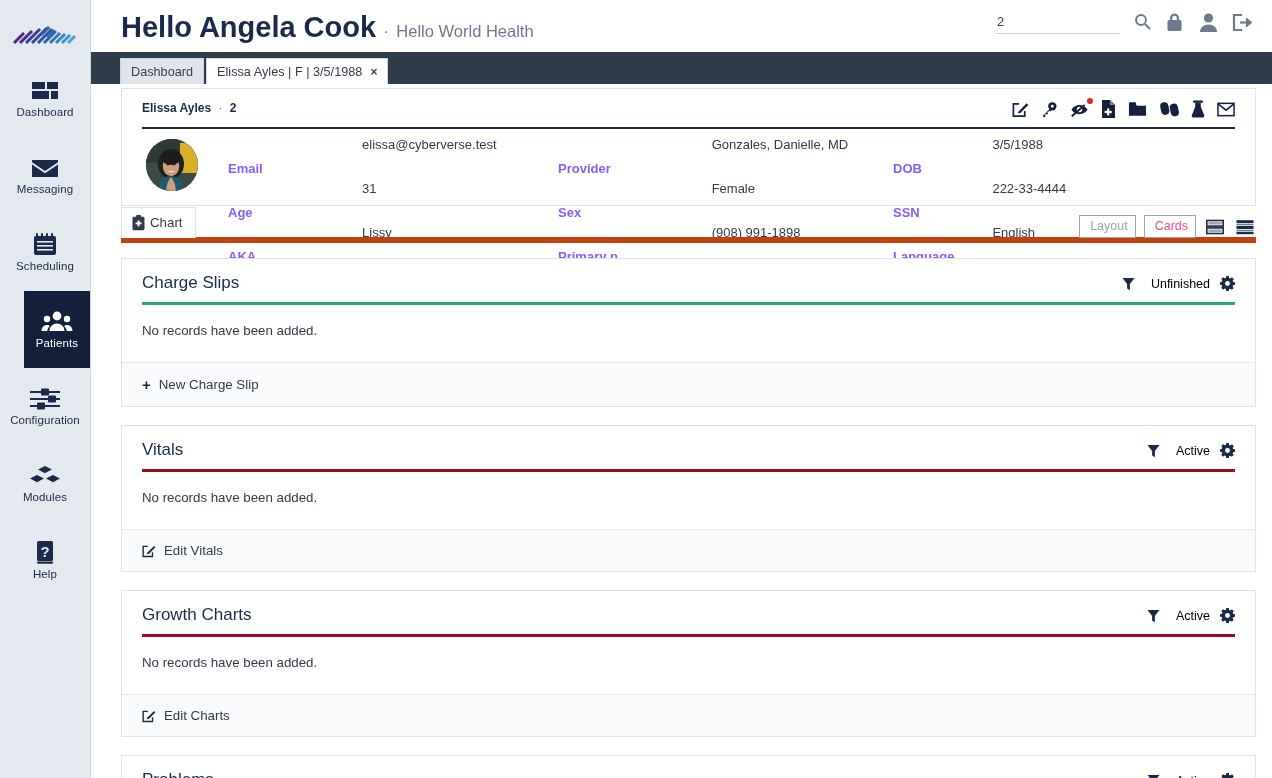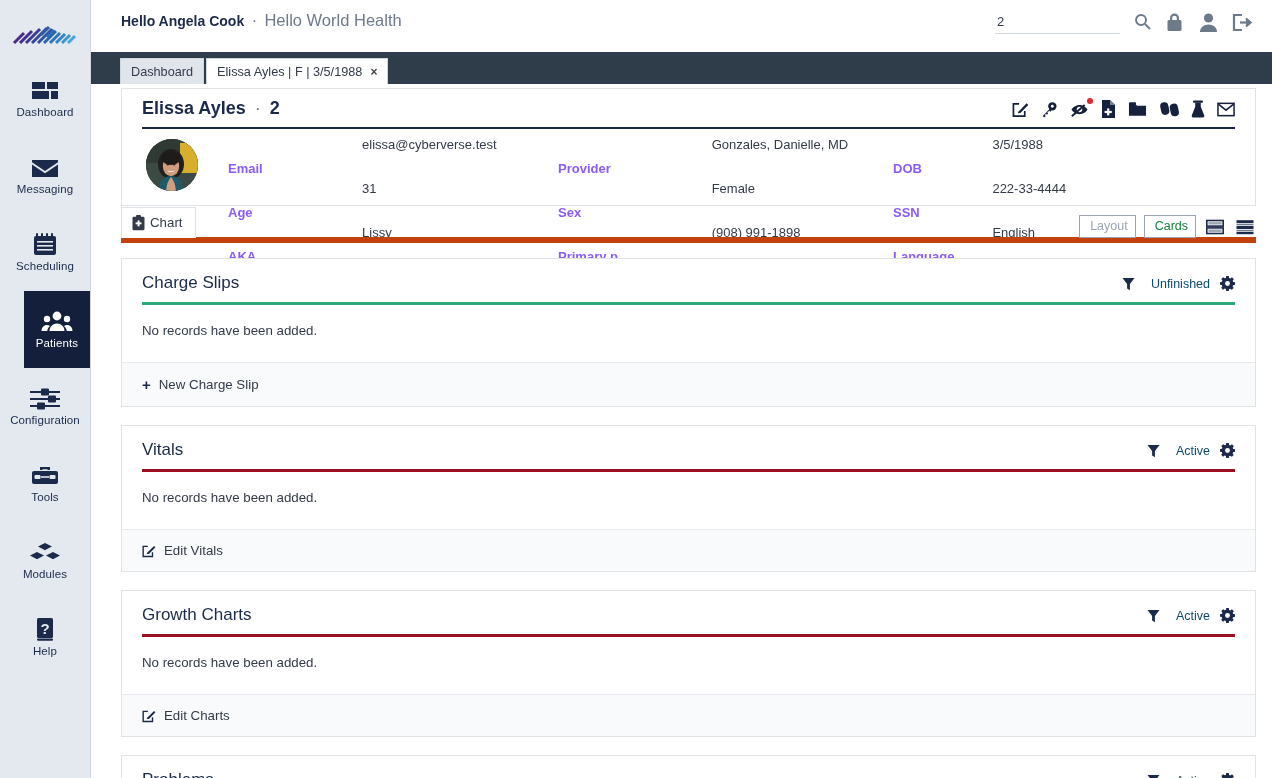--- a/index.html
+++ b/index.html
@@ -41,21 +41,21 @@
   #header {
     position: absolute; top: 0; left: 91px;
     width: 1181px; height: 52px;
     background: #ffffff;
   }
   #greeting {
     position: absolute; left: 30px; top: 11px;
     white-space: nowrap;
   }
   #greeting .big {
-    font-size: 14px; font-weight: bold; color: #1b2a4a;
+    font-size: 29px; font-weight: bold; color: #1b2a4a;
   }
   #greeting .dot { font-size: 16px; color: #6d7a8c; margin: 0 3px; }
   #greeting .org { font-size: 16.5px; color: #6d7a8c; }
   #searchbox {
     position: absolute; right: 152px; top: 12px;
     width: 125px;
     border: none; border-bottom: 1px solid #cfd6de;
     background: transparent;
     font-family: "Liberation Sans", sans-serif;
     font-size: 13px; color: #333b49;
@@ -106,21 +106,21 @@
     background: #ffffff;
     border: 1px solid #dfe3e8;
   }
   #banner-head {
     position: relative;
     height: 40px;
     border-bottom: 2px solid #1b2a4a;
     margin: 0 20px;
     display: flex; align-items: center;
   }
-  #banner-name { font-size: 18px; font-weight: bold; color: #1b2a4a; }
+  #banner-name { font-size: 12px; font-weight: bold; color: #1b2a4a; }
   #banner-name .sep { font-weight: normal; color: #6d7a8c; margin: 0 4px; }
   #banner-icons {
     position: absolute; right: 0; top: 11px;
     display: flex; align-items: center; gap: 12px;
   }
   .bnr-ico {
     background: none; border: none; padding: 0; cursor: pointer;
     color: #16213e; position: relative; line-height: 0;
   }
   .notif-dot {
@@ -165,21 +165,21 @@
   .pillbtn {
     border: 1px solid #9aa5b1;
     border-radius: 0;
     background: #ffffff;
     font-family: "Liberation Sans", sans-serif;
     font-size: 12.5px;
     padding: 3px 7px 4px 10px;
     cursor: pointer;
   }
   .pillbtn.muted { color: #9aa5b1; }
-  .pillbtn.dark { color: #15803d; }
+  .pillbtn.dark { color: #ec4899; }
   .viewtog {
     background: none; border: none; padding: 0 2px; cursor: pointer;
     color: #1b2a4a; line-height: 0;
   }
   
   #cards {
     position: absolute; top: 258px; left: 121px;
     width: 1135px; height: 520px;
     overflow: hidden;
   }
@@ -194,21 +194,21 @@
     padding: 14px 0 9px 0;
     display: flex; align-items: center;
   }
   .card-title { font-size: 17px; font-weight: normal; color: #1b2a4a; }
   .card-right {
     position: absolute; right: 0; bottom: 11px;
     display: flex; align-items: center; gap: 10px;
   }
   .filter-wrap {
     display: flex; align-items: center; gap: 16px;
-    font-size: 12.5px; color: #0c4a6e; cursor: pointer; text-align: right;
+    font-size: 12.5px; color: #000000; cursor: pointer; text-align: right;
   }
   .gear-btn { background: none; border: none; padding: 0; cursor: pointer; color: #1b2a4a; line-height: 0; }
   .rule { height: 3px; margin: 0 20px; }
   .card-body {
     padding: 18px 20px 24px 20px;
     font-size: 13.3px; color: #333b49;
   }
   .card-foot {
     border-top: 1px solid #e6eaee;
     background: #f9fafb;
@@ -293,32 +293,20 @@
       <rect x="1" y="4" width="30" height="2"></rect>
         <rect x="1" y="11" width="30" height="2"></rect>
         <rect x="1" y="18" width="30" height="2"></rect>
       <rect x="12" y="1.5" width="8" height="7" rx="1"></rect>
       <rect x="19" y="8.5" width="8" height="7" rx="1"></rect>
       <rect x="8" y="15.5" width="8" height="7" rx="1"></rect>
     </svg>
     <span class="nav-label">Configuration</span>
   </div>
 
-  <div class="nav-item">
-    <svg width="30" height="24" viewBox="0 0 30 24" fill="currentColor">
-      <path d="M10 3h10v3h-2.5V5.2h-5V6H10z"></path>
-      <rect x="2" y="7" width="26" height="13" rx="2"></rect>
-      <g fill="#e4e9ef">
-          <rect x="4.5" y="11" width="6" height="4" rx="1"></rect>
-          <rect x="19.5" y="11" width="6" height="4" rx="1"></rect>
-      <rect x="11" y="12.2" width="8" height="1.6"></rect>
-        </g>
-    </svg>
-    <span class="nav-label">Tools</span>
-  </div>
 
   <div class="nav-item">
     <svg width="30" height="24" viewBox="0 0 30 24" fill="currentColor">
       <path d="M15 2l7 3.6-7 3.6-7-3.6z"></path>
       <path d="M7 11l7 3.6L7 18.2 0 14.6z"></path>
       <path d="M23 11l7 3.6-7 3.6-7-3.6z"></path>
       <g fill="#e4e9ef" opacity=".45">
           <path d="M15 9.2l7-3.6v1.2l-7 3.6z"></path>
         </g>
     </svg>

